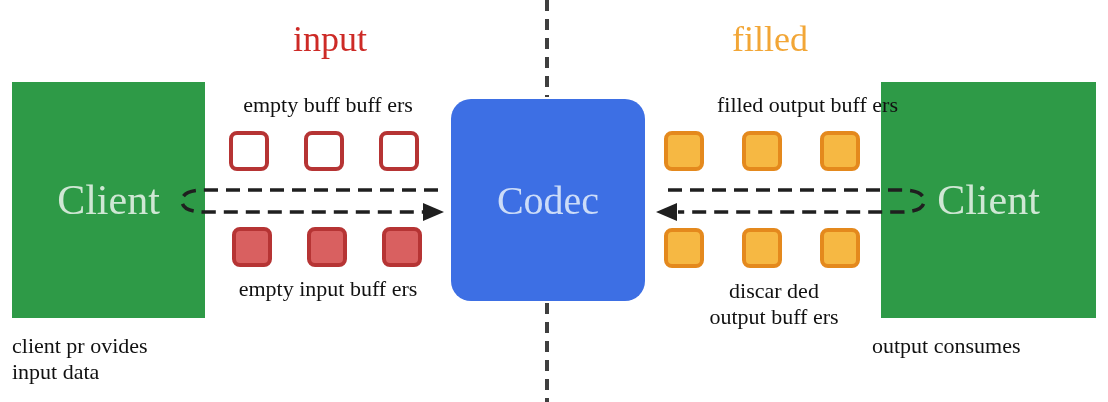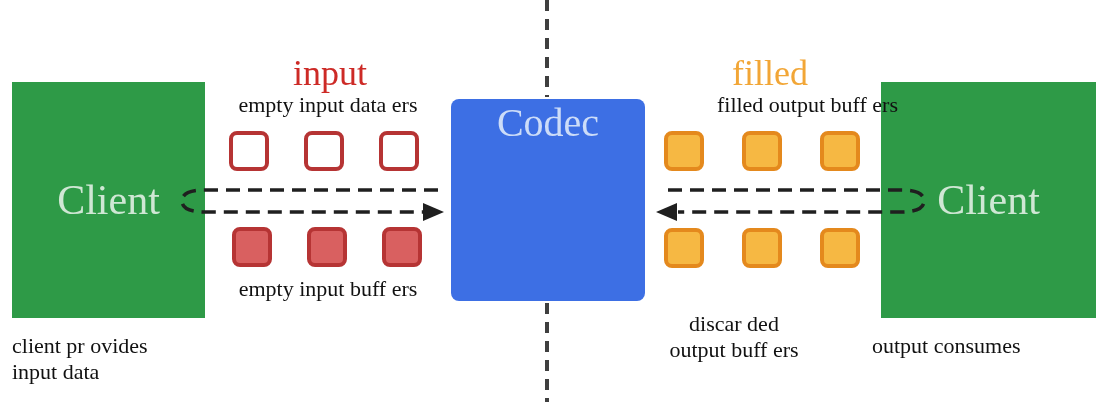--- a/index.html
+++ b/index.html
@@ -10,32 +10,32 @@
   .client-box{
     position:absolute;top:82px;width:193px;height:236px;
     background:var(--green,#2e9a47);
     display:flex;align-items:center;justify-content:center;
     color:var(--green_text,#cfe7d4);font-size:42px;
   }
   .client-left{left:12px;}
   .client-right{left:881px;width:215px;}
   .codec-box{
     position:absolute;left:451px;top:99px;width:194px;height:202px;
-    background:var(--blue,#3d6fe4);border-radius:8px;
-    display:flex;align-items:flex-start;justify-content:center;
+    background:var(--blue,#3d6fe4);border-radius:20px;
+    display:flex;align-items:center;justify-content:center;
     color:var(--blue_text,#ccdcf8);font-size:40px;z-index:2;
   }
-  .section-title{position:absolute;top:18px;width:170px;text-align:center;font-size:36px;margin-top:34px;}
+  .section-title{position:absolute;top:18px;width:170px;text-align:center;font-size:36px;}
   .title-input{left:245px;color:var(--red_title,#cd2a26);}
   .title-output{left:685px;color:var(--orange_title,#f2a636);}
   .buf-label{position:absolute;width:260px;text-align:center;font-size:22px;color:#111;}
   .lbl-empty-input{left:198px;top:92px;}
   .lbl-filled-input{left:198px;top:276px;}
   .lbl-filled-output{left:638px;top:92px;text-align:right;}
-  .lbl-discarded{left:604px;top:278px;line-height:1.18;margin-top:33px;}
+  .lbl-discarded{left:644px;top:278px;line-height:1.18;}
   .buf-row{position:absolute;display:flex;}
   .row-empty-input{left:229px;top:131px;gap:35px;}
   .row-filled-input{left:232px;top:227px;gap:35px;}
   .row-filled-output{left:664px;top:131px;gap:38px;}
   .row-discarded{left:664px;top:228px;gap:38px;}
   .buf{width:40px;height:40px;border-radius:8px;box-sizing:border-box;border:4px solid;}
   .buf-empty{background:#ffffff;border-color:var(--red,#b63434);}
   .buf-red{background:var(--red_fill,#d96060);border-color:var(--red,#b63434);}
   .buf-orange{background:var(--orange_fill,#f6b843);border-color:var(--orange_border,#e4891d);}
   .caption{position:absolute;top:333px;font-size:22px;line-height:1.2;color:#111;}
@@ -58,21 +58,21 @@
     <span>Client</span>
   </div>
   <div class="client-box client-right">
     <span>Client</span>
   </div>
 
   <div class="codec-box">
     <span>Codec</span>
   </div>
 
-  <div class="buf-label lbl-empty-input">empty input data ers</div>
+  <div class="buf-label lbl-empty-input">empty buff buff ers</div>
   <div class="buf-label lbl-filled-input">empty input buff ers</div>
   <div class="buf-label lbl-filled-output">filled output buff ers</div>
   <div class="buf-label lbl-discarded">
     <div>discar ded</div>
     <div>output buff ers</div>
   </div>
 
   <div class="buf-row row-empty-input">
     <div class="buf buf-empty"></div>
     <div class="buf buf-empty"></div>

